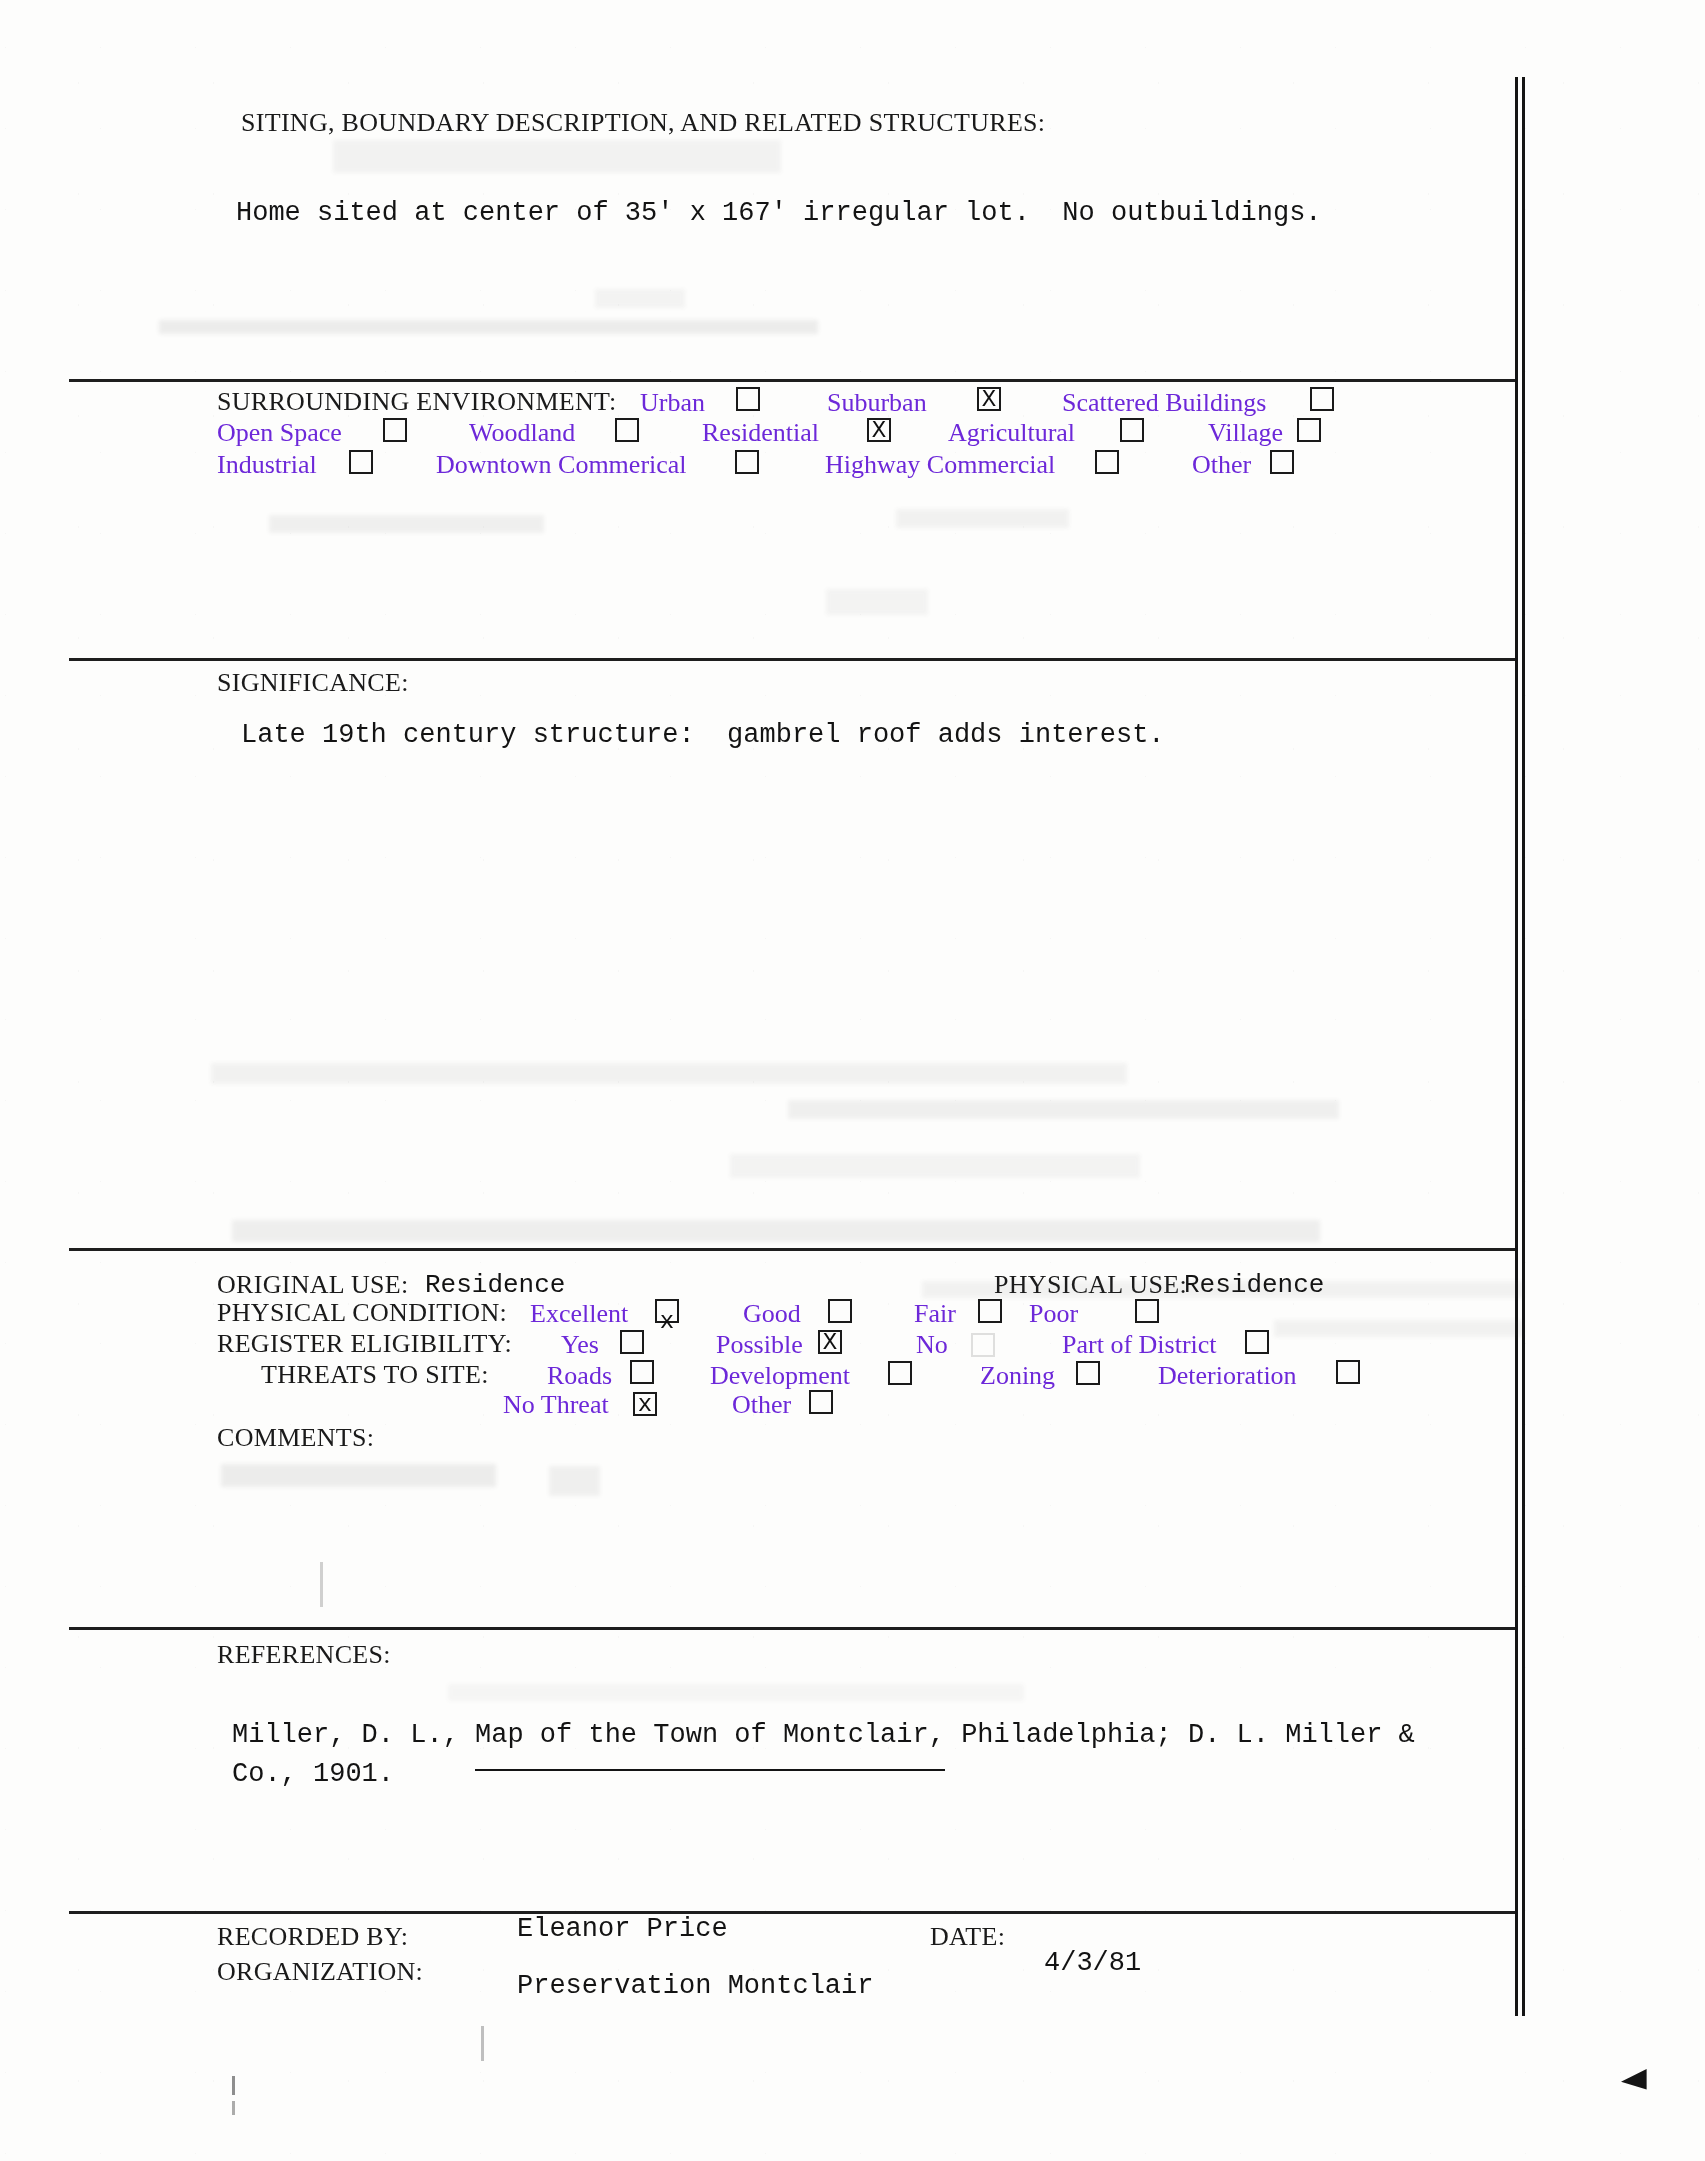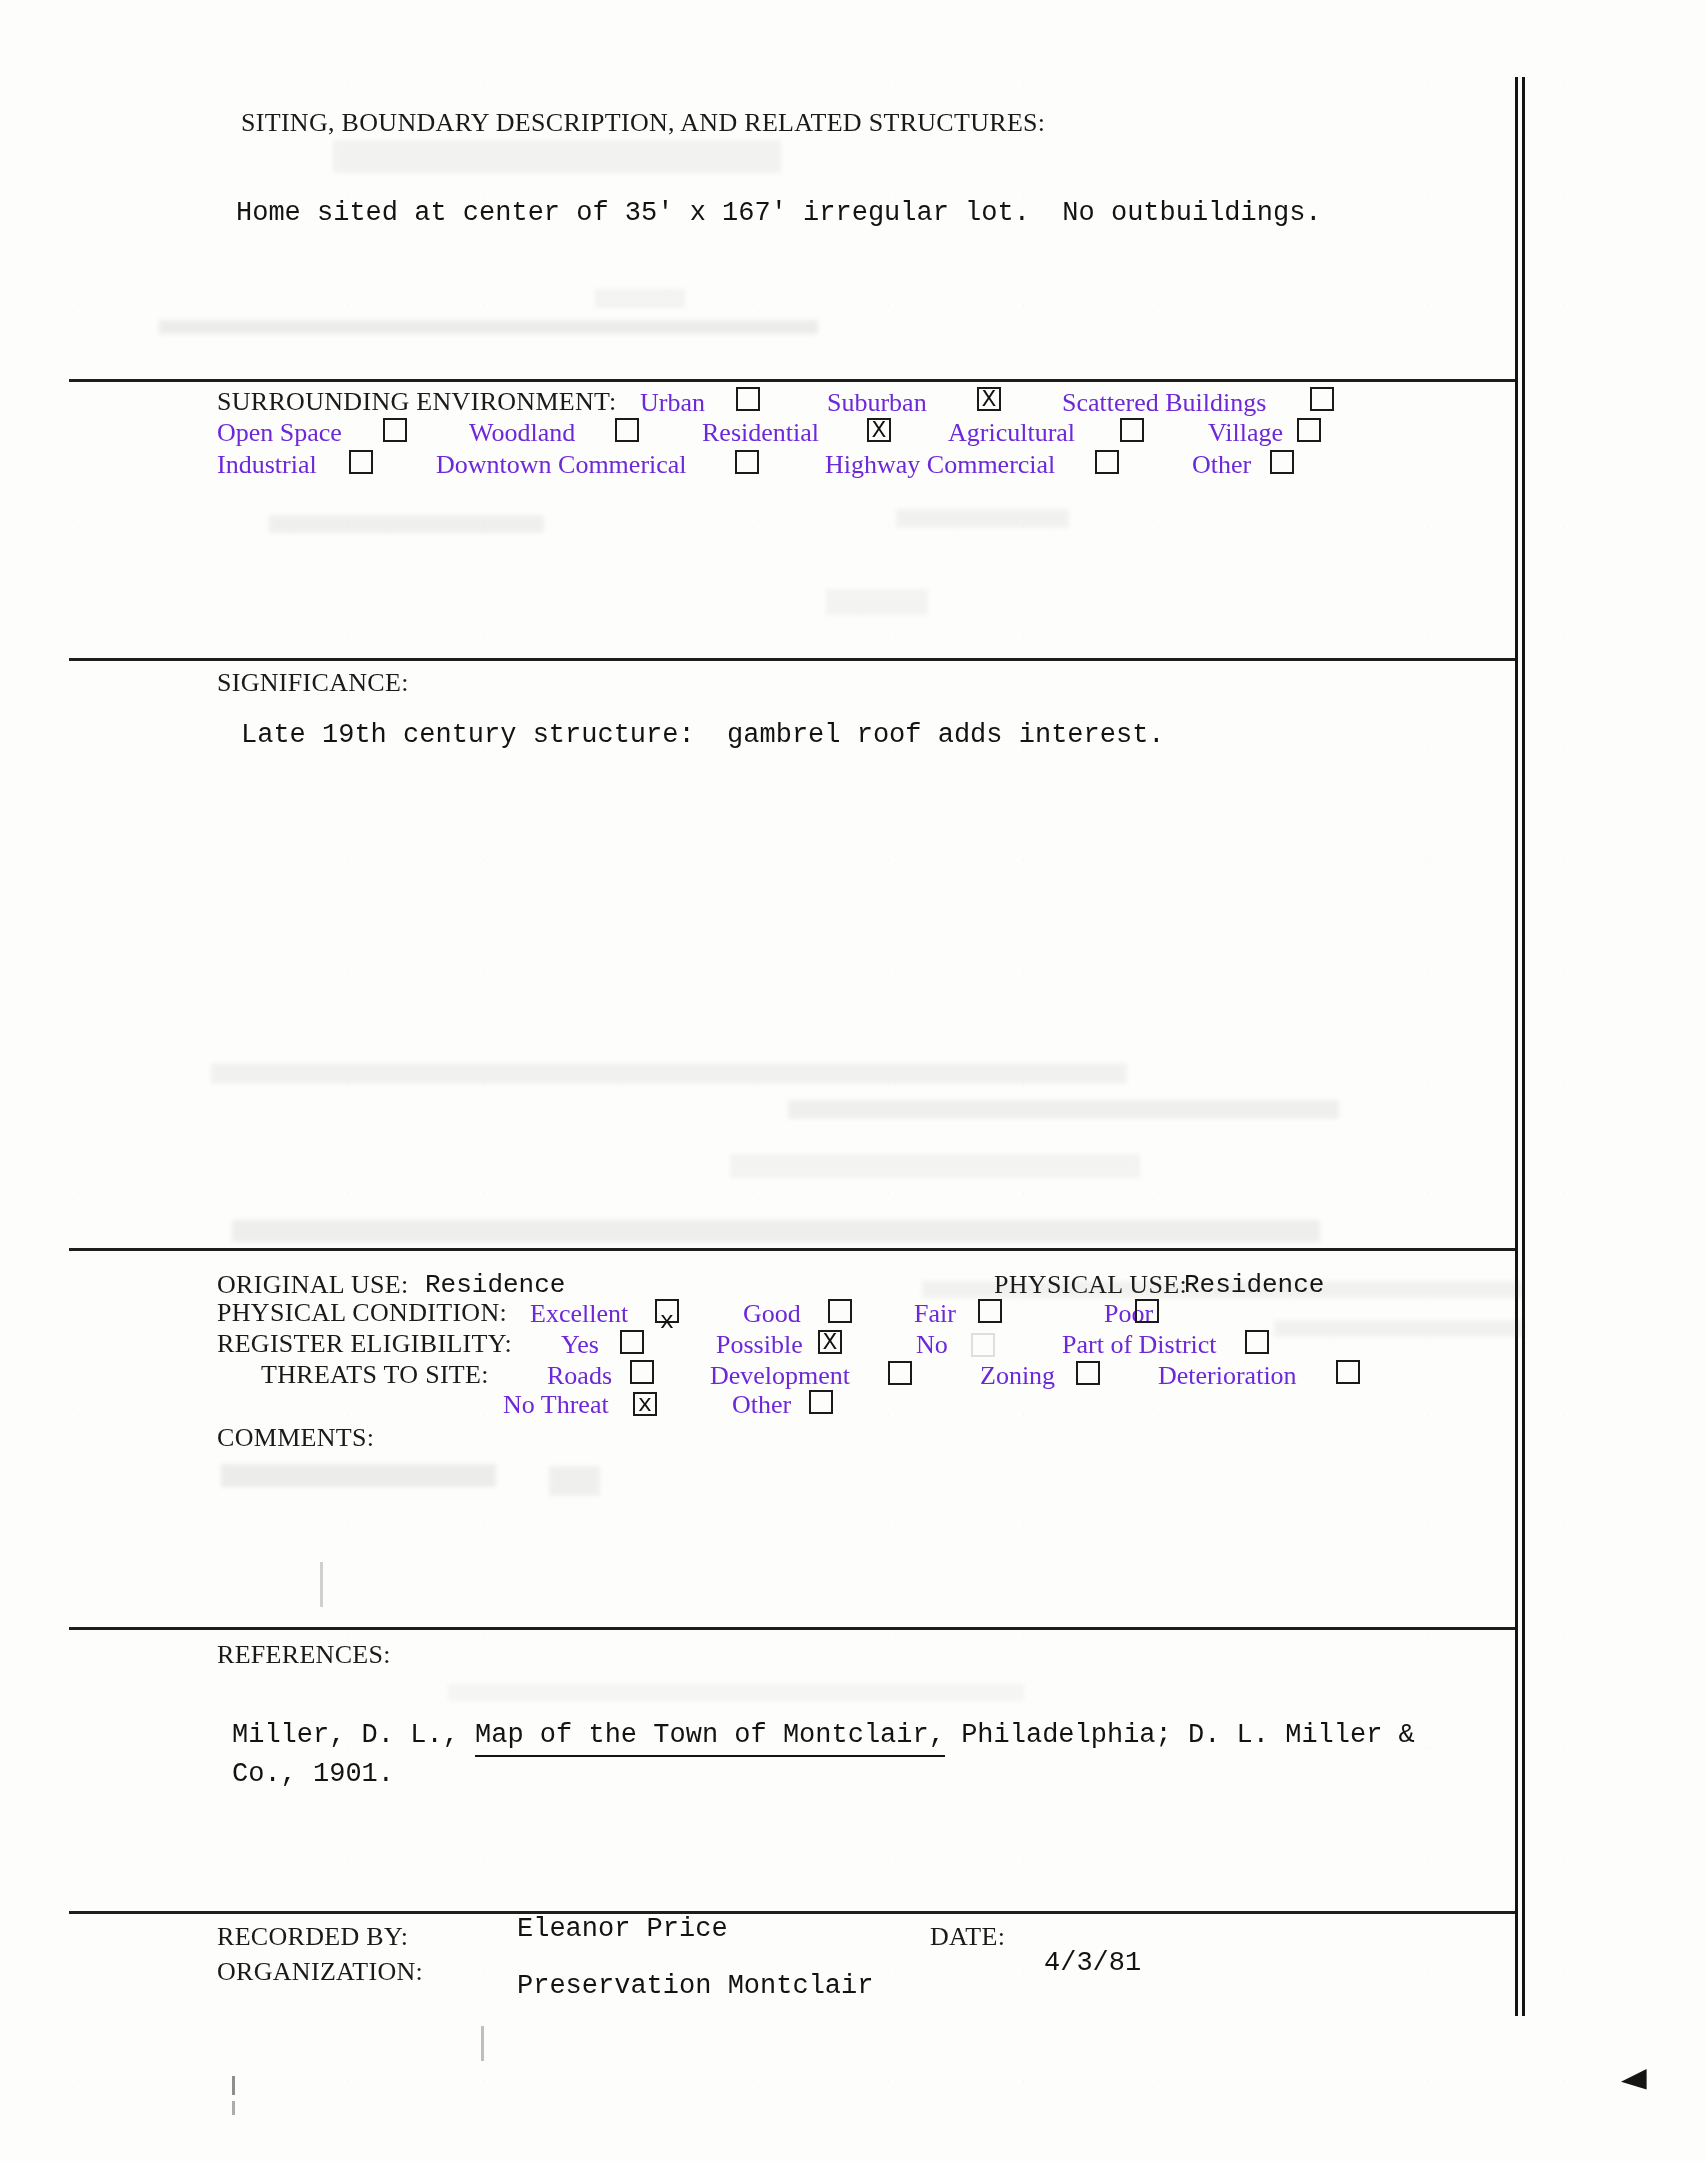--- a/index.html
+++ b/index.html
@@ -39,21 +39,21 @@
     position:absolute;left:1515px;top:77px;height:1939px;width:9.6px;
     box-sizing:border-box;border-left:3.2px solid #141414;border-right:3.2px solid #141414;
   }
   .corner-arrow{
     position:absolute;left:1621px;top:2069px;width:25.6px;height:20.5px;
     background:#151515;clip-path:polygon(0 62%,100% 0,100% 100%);
   }
   .row{position:absolute;left:0;width:1603px;height:33px;text-decoration:underline;}
   .sm{position:absolute;background:#4a4a4a;filter:blur(1.9px);pointer-events:none;}
   .tick{position:absolute;background:#333;pointer-events:none;}
-  .uline{border-bottom:2.6px solid #141414;padding-bottom:5px;}
+  .uline{border-bottom:2.6px solid #141414;padding-bottom:19px;}
 </style>
 </head>
 <body>
 
 <div class="abs slabel" style="left:217px;top:108px;margin-left:24px;">SITING, BOUNDARY DESCRIPTION, AND RELATED STRUCTURES:</div>
 <div class="abs mono" style="left:236px;top:198px;">Home sited at center of 35' x 167' irregular lot.  No outbuildings.</div>
 
 <div class="rule" style="top:379px;"></div>
 
 <div class="row" style="top:387px;">
@@ -103,21 +103,21 @@
 </div>
 
 <div class="row" style="top:1298px;">
   <span class="abs slabel" style="left:217px;top:0;">PHYSICAL CONDITION:</span>
   <span class="abs olabel" style="left:530px;top:1.3px;">Excellent</span>
   <span class="cb low" style="left:655px;top:1.3px;">x</span>
   <span class="abs olabel" style="left:743px;top:1.3px;">Good</span>
   <span class="cb" style="left:828px;top:1.3px;"></span>
   <span class="abs olabel" style="left:914px;top:1.3px;">Fair</span>
   <span class="cb" style="left:978px;top:1.3px;"></span>
-  <span class="abs olabel" style="left:1104px;top:1.3px;text-align:right;">Poor</span>
+  <span class="abs olabel" style="left:1029px;top:1.3px;text-align:right;">Poor</span>
   <span class="cb" style="left:1135px;top:1.3px;"></span>
 </div>
 
 <div class="row" style="top:1329px;">
   <span class="abs slabel" style="left:217px;top:0;">REGISTER ELIGIBILITY:</span>
   <span class="abs olabel" style="left:561px;top:1.3px;">Yes</span>
   <span class="cb" style="left:620px;top:1.3px;"></span>
   <span class="abs olabel" style="left:716px;top:1.3px;">Possible</span>
   <span class="cb" style="left:818px;top:1.3px;">X</span>
   <span class="abs olabel" style="left:916px;top:1.3px;">No</span>

